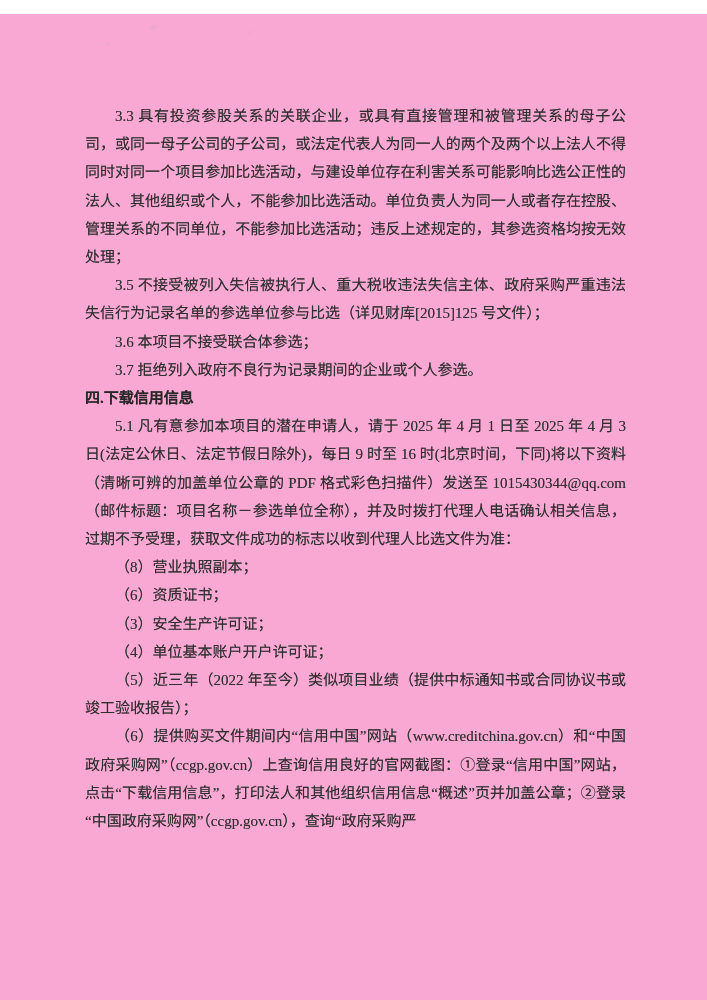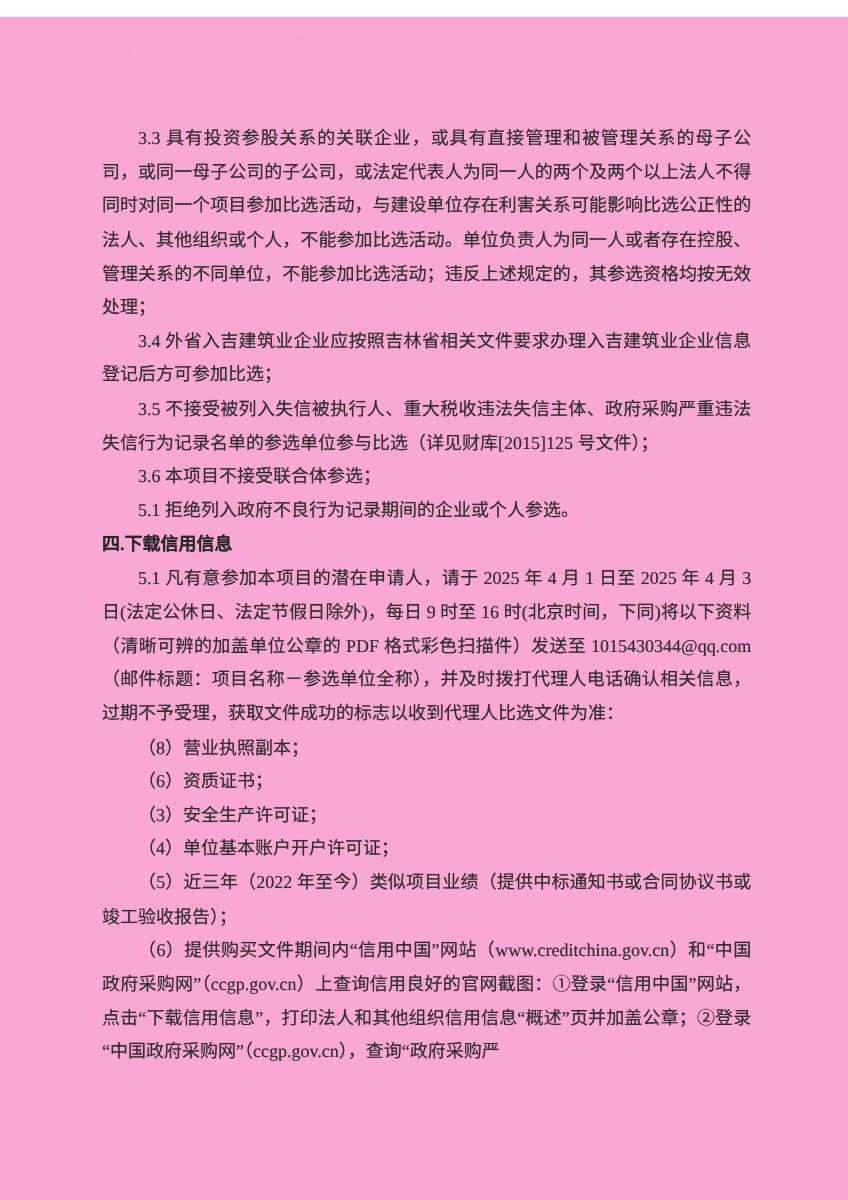--- a/index.html
+++ b/index.html
@@ -62,24 +62,23 @@
 <body>
 
 <div class="page">
 
   <span class="scan-speck speck-1"></span>
   <span class="scan-speck speck-2"></span>
   <span class="scan-speck speck-3"></span>
 
   <main class="content">
     <p class="para">3.3 具有投资参股关系的关联企业，或具有直接管理和被管理关系的母子公司，或同一母子公司的子公司，或法定代表人为同一人的两个及两个以上法人不得同时对同一个项目参加比选活动，与建设单位存在利害关系可能影响比选公正性的法人、其他组织或个人，不能参加比选活动。单位负责人为同一人或者存在控股、管理关系的不同单位，不能参加比选活动；违反上述规定的，其参选资格均按无效处理；</p>
-    <p class="para">3.4 外省入吉建筑业企业应按照吉林省相关文件要求办理入吉建筑业企业信息登记后方可参加比选；</p>
     <p class="para">3.5 不接受被列入失信被执行人、重大税收违法失信主体、政府采购严重违法失信行为记录名单的参选单位参与比选（详见财库[2015]125 号文件）；</p>
     <p class="para">3.6 本项目不接受联合体参选；</p>
-    <p class="para">5.1 拒绝列入政府不良行为记录期间的企业或个人参选。</p>
+    <p class="para">3.7 拒绝列入政府不良行为记录期间的企业或个人参选。</p>
     <h2 class="heading">四.下载信用信息</h2>
     <p class="para">5.1 凡有意参加本项目的潜在申请人，请于 2025 年 4 月 1 日至 2025 年 4 月 3 日(法定公休日、法定节假日除外)，每日 9 时至 16 时(北京时间，下同)将以下资料（清晰可辨的加盖单位公章的 PDF 格式彩色扫描件）发送至 1015430344@qq.com（邮件标题：项目名称－参选单位全称），并及时拨打代理人电话确认相关信息，过期不予受理，获取文件成功的标志以收到代理人比选文件为准：</p>
     <p class="para">（8）营业执照副本；</p>
     <p class="para">（6）资质证书；</p>
     <p class="para">（3）安全生产许可证；</p>
     <p class="para">（4）单位基本账户开户许可证；</p>
     <p class="para">（5）近三年（2022 年至今）类似项目业绩（提供中标通知书或合同协议书或竣工验收报告）；</p>
     <p class="para">（6）提供购买文件期间内“信用中国”网站（www.creditchina.gov.cn）和“中国政府采购网”（ccgp.gov.cn）上查询信用良好的官网截图：①登录“信用中国”网站，点击“下载信用信息”，打印法人和其他组织信用信息“概述”页并加盖公章；②登录“中国政府采购网”（ccgp.gov.cn），查询“政府采购严</p>
   </main>
 

